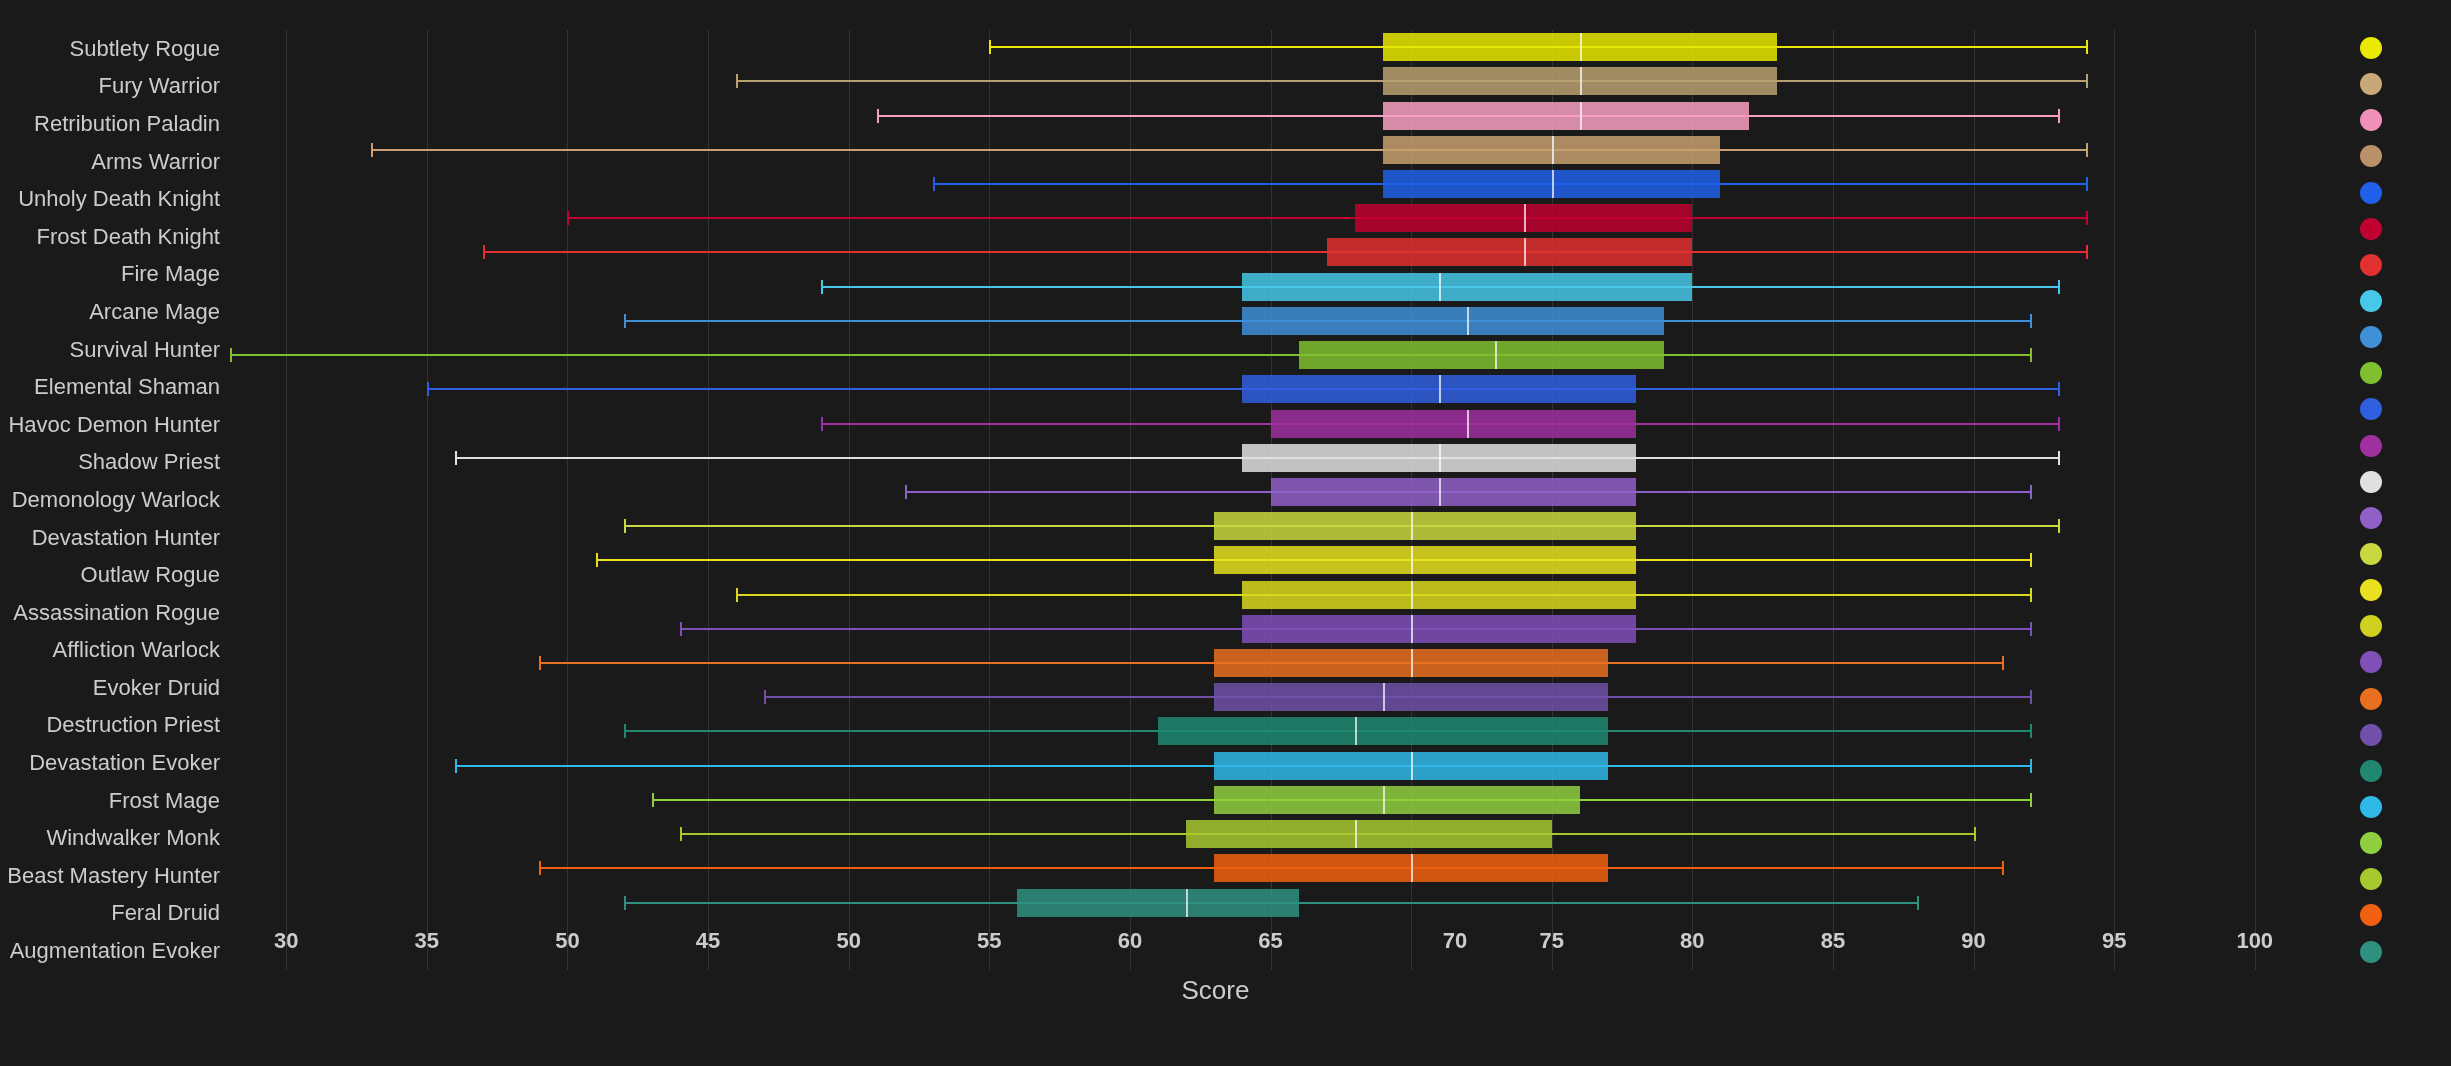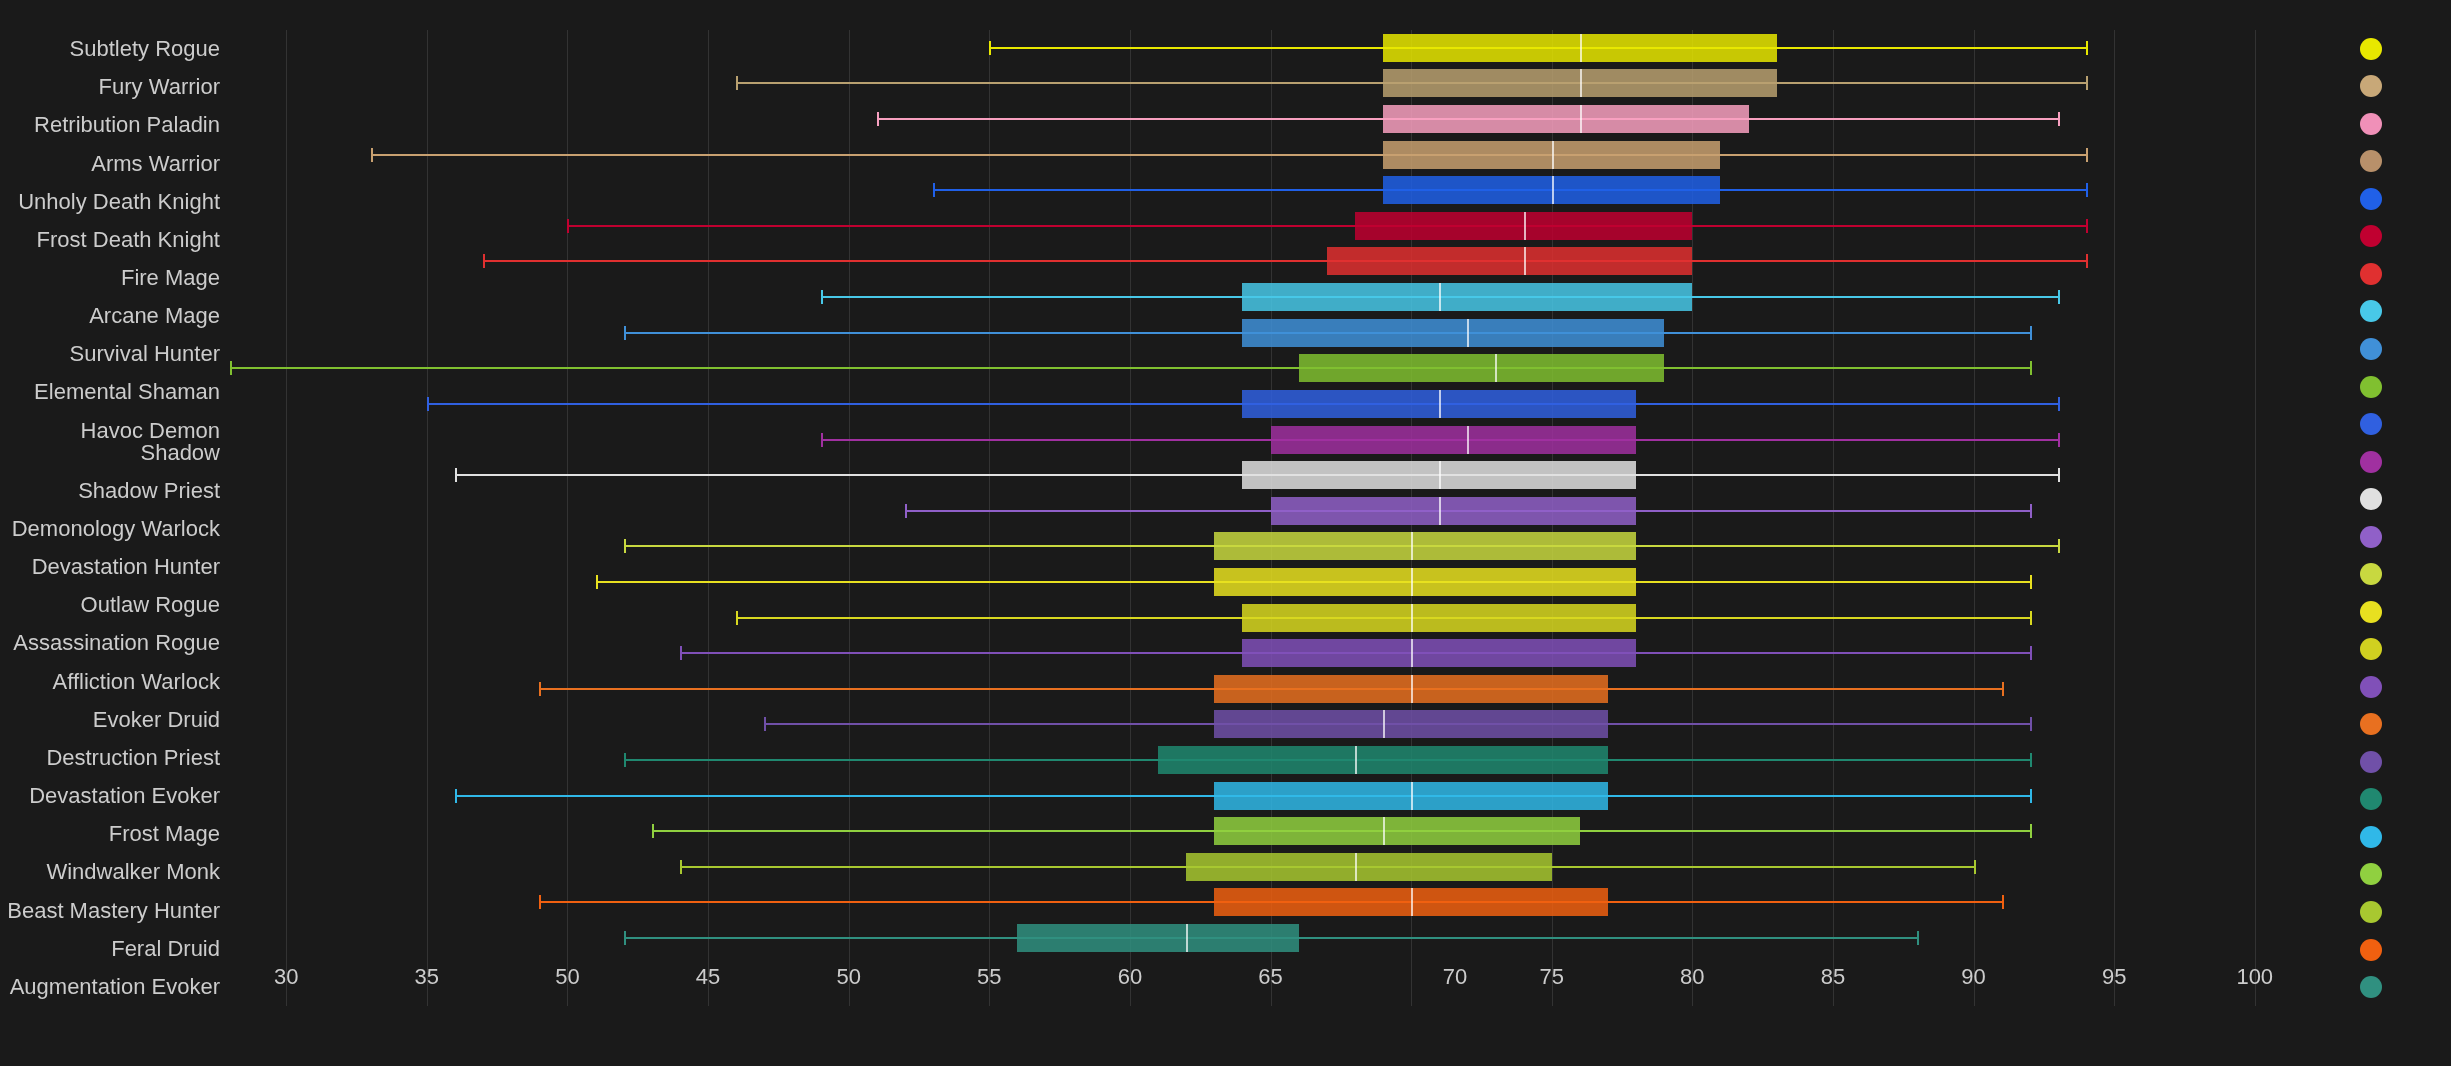--- a/index.html
+++ b/index.html
@@ -36,20 +36,21 @@
       font-size: 22px;
       color: #ccc;
       line-height: 1;
       padding: 2px 0;
     }
     .plot-area {
       flex: 1;
       position: relative;
       display: flex;
       flex-direction: column;
+      font-weight: bold;
     }
     .grid-lines {
       position: absolute;
       top: 0;
       left: 0;
       right: 0;
       bottom: 0;
       display: flex;
       pointer-events: none;
     }
@@ -152,21 +153,21 @@
         <div class="y-label">Subtlety Rogue</div>
         <div class="y-label">Fury Warrior</div>
         <div class="y-label">Retribution Paladin</div>
         <div class="y-label">Arms Warrior</div>
         <div class="y-label">Unholy Death Knight</div>
         <div class="y-label">Frost Death Knight</div>
         <div class="y-label">Fire Mage</div>
         <div class="y-label">Arcane Mage</div>
         <div class="y-label">Survival Hunter</div>
         <div class="y-label">Elemental Shaman</div>
-        <div class="y-label">Havoc Demon Shadow</div>
+        <div class="y-label">Havoc Demon Hunter</div>
         <div class="y-label">Shadow Priest</div>
         <div class="y-label">Demonology Warlock</div>
         <div class="y-label">Devastation Hunter</div>
         <div class="y-label">Outlaw Rogue</div>
         <div class="y-label">Assassination Rogue</div>
         <div class="y-label">Affliction Warlock</div>
         <div class="y-label">Evoker Druid</div>
         <div class="y-label">Destruction Priest</div>
         <div class="y-label">Devastation Evoker</div>
         <div class="y-label">Frost Mage</div>
@@ -417,13 +418,14 @@
         <div class="dot" style="background: rgb(232, 112, 32);"></div>
         <div class="dot" style="background: rgb(112, 80, 168);"></div>
         <div class="dot" style="background: rgb(32, 136, 112);"></div>
         <div class="dot" style="background: rgb(48, 184, 232);"></div>
         <div class="dot" style="background: rgb(144, 208, 64);"></div>
         <div class="dot" style="background: rgb(168, 200, 48);"></div>
         <div class="dot" style="background: rgb(240, 96, 16);"></div>
         <div class="dot" style="background: rgb(48, 144, 128);"></div>
       </div>
   </div>
+  <div class="x-title">Score</div>
 </div>
 
 </body></html>

